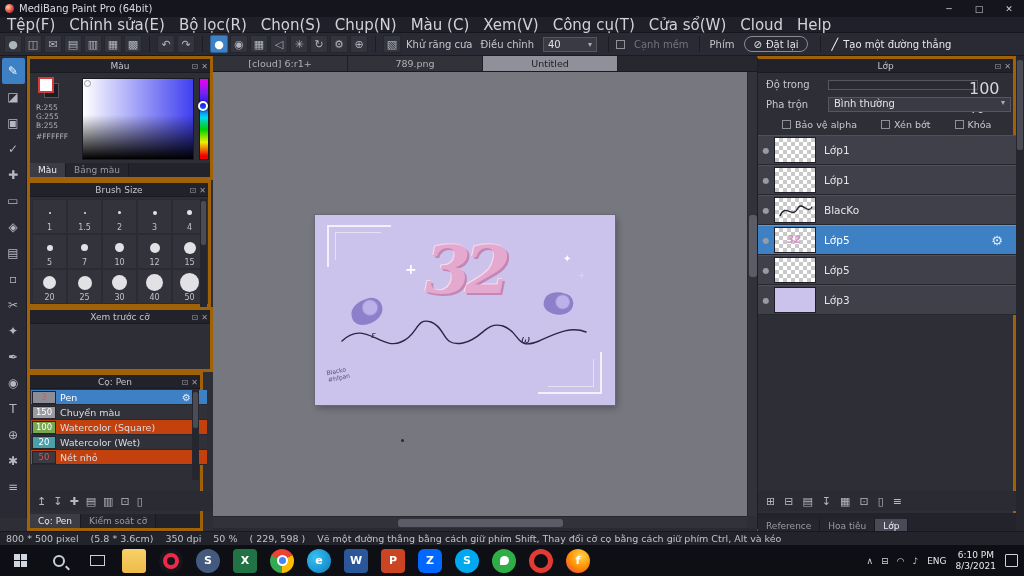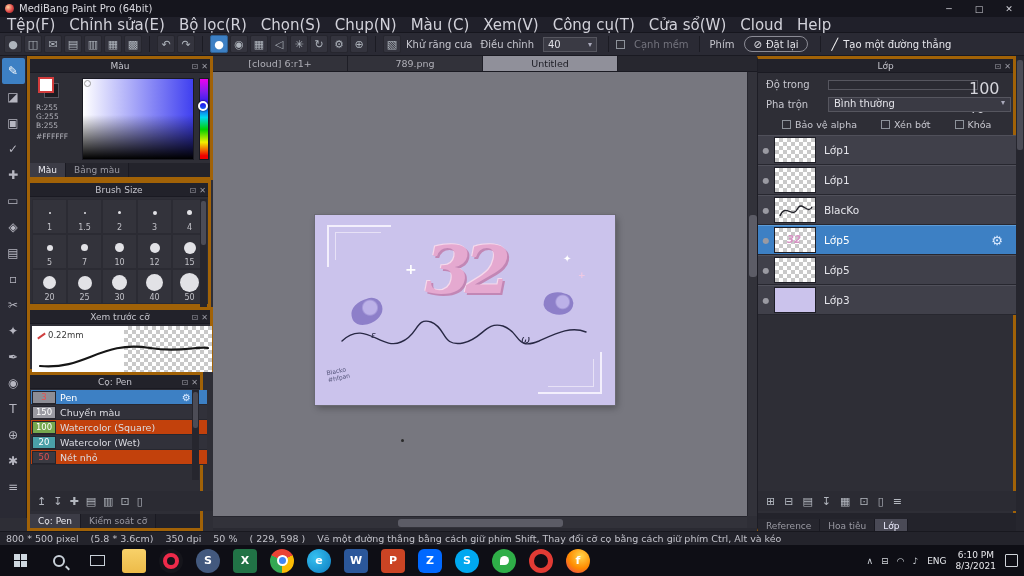--- a/index.html
+++ b/index.html
@@ -386,28 +386,20 @@
   </div>
 
   <div class="panel p-prev">
     <div class="phead">
       <span class="pt">Xem trước cỡ</span>
       <span class="pbtns">
         <span>⊡</span>
         <span>✕</span>
       </span>
     </div>
-    <div class="prevbody">
-      <div class="prevchk checker"></div>
-      <span class="redtick"></span>
-      <span class="prevlbl">0.22mm</span>
-      <svg width="180" height="46" viewBox="0 0 180 46" style="position:absolute;left:0;top:0">
-        <path d="M8,40 C55,44 68,14 118,22 C148,27 164,20 176,22" fill="none" stroke="#161616" stroke-width="2.2" stroke-linecap="round"></path>
-      </svg>
-    </div>
   </div>
 
   <div class="panel p-brush">
     <div class="phead">
       <span class="pt">Cọ: Pen</span>
       <span class="pbtns">
         <span>⊡</span>
         <span>✕</span>
       </span>
     </div>

